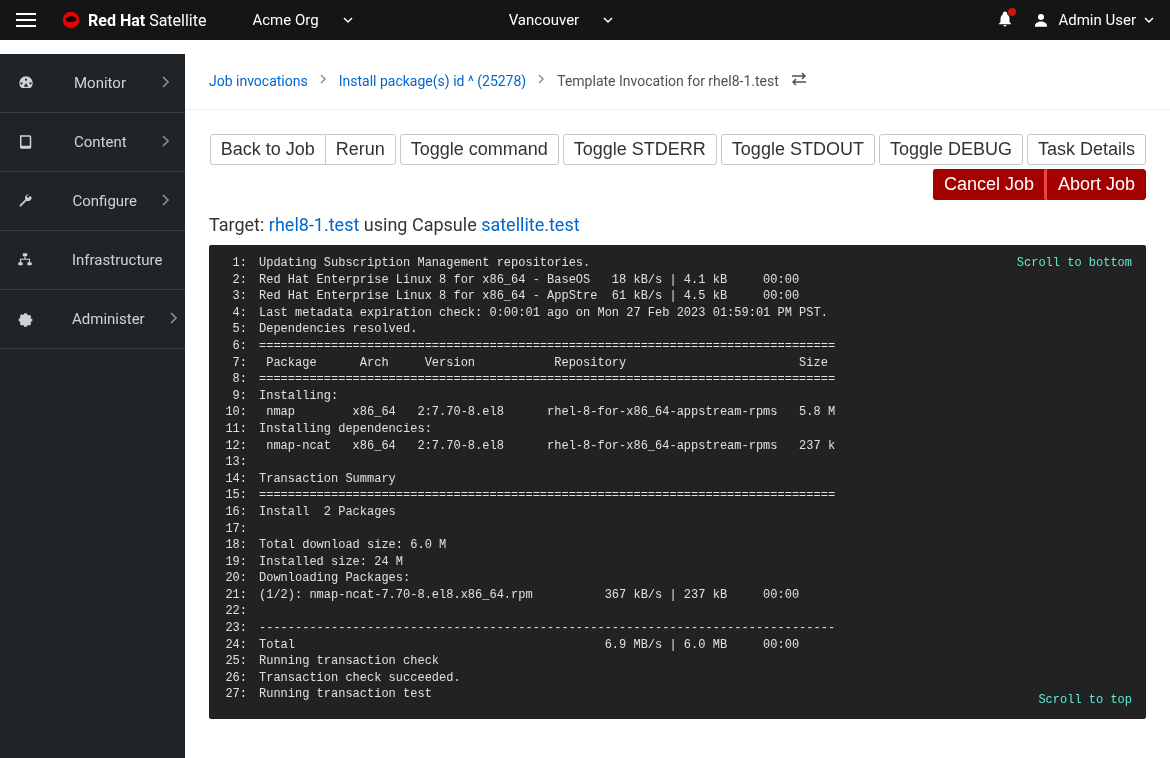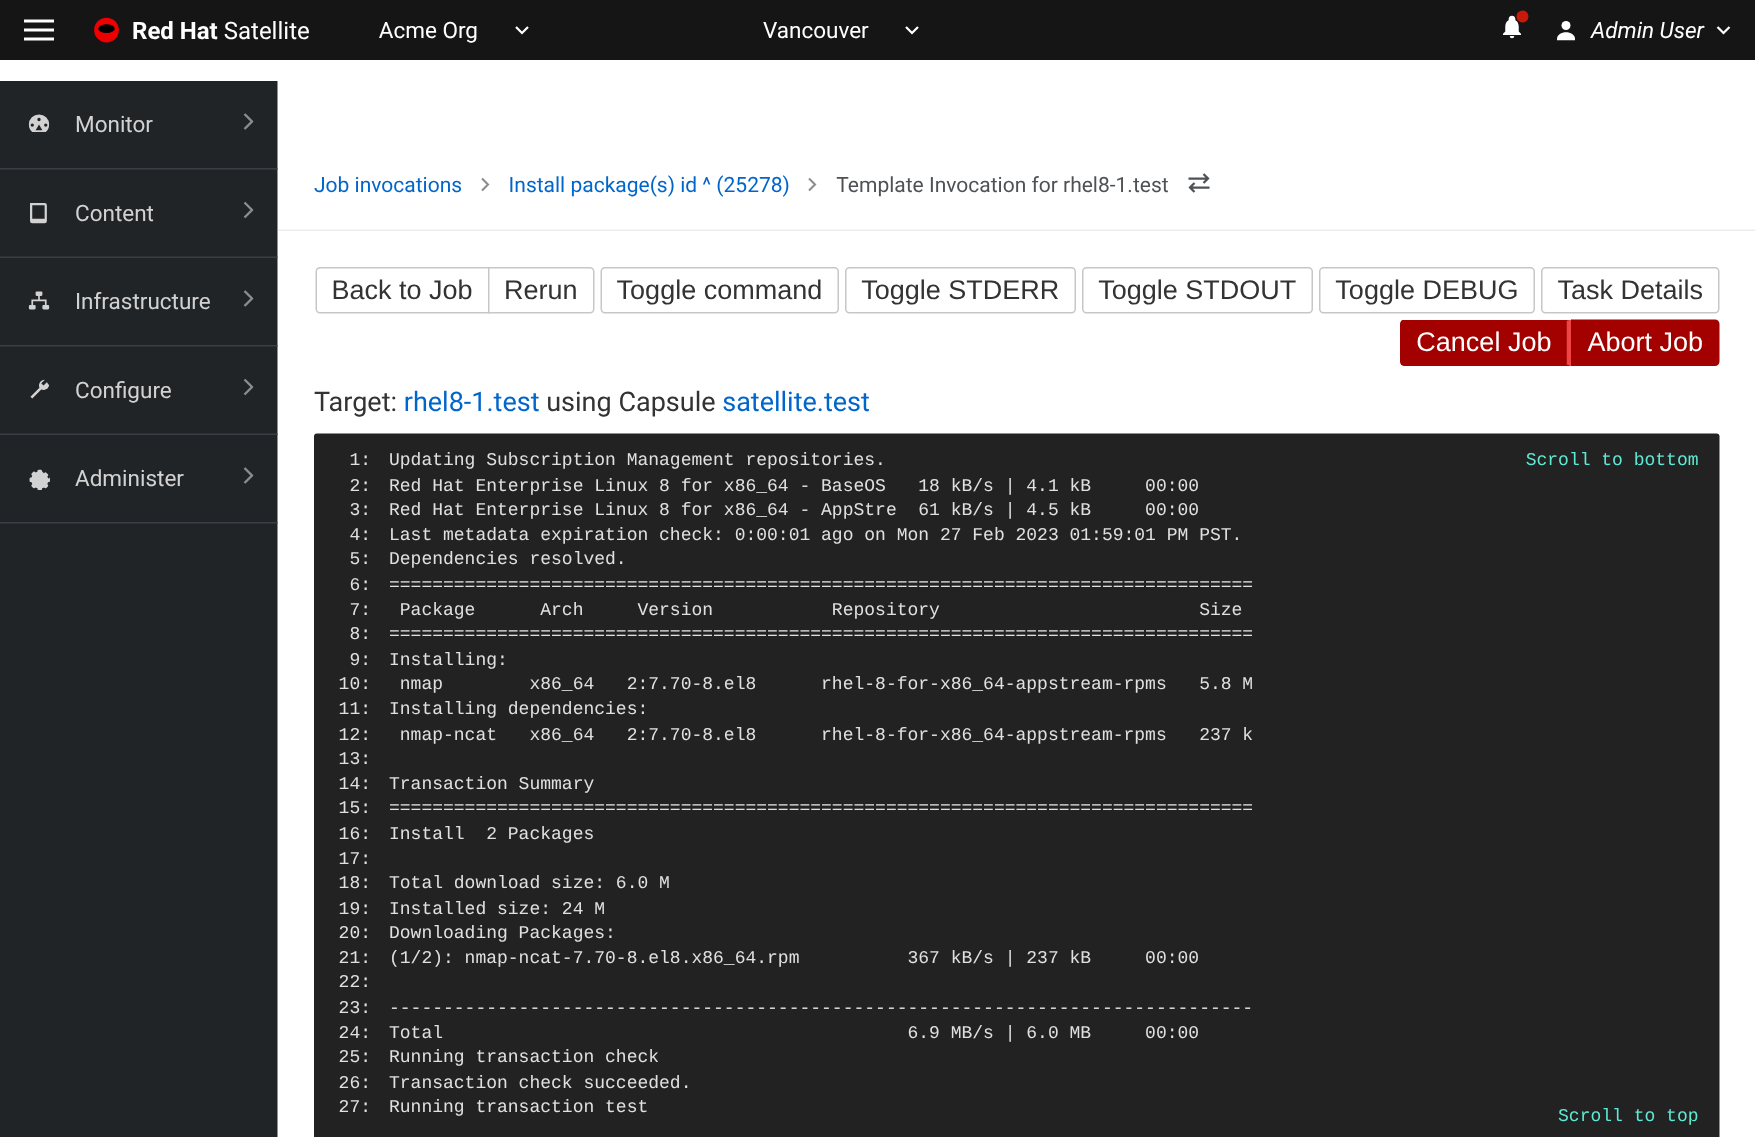--- a/index.html
+++ b/index.html
@@ -8,35 +8,35 @@
 
 .topbar { height: 40px; background: #151515; color: #fff; display: flex; align-items: center; padding: 0 16px; }
 .hamburger { width: 24px; height: 24px; cursor: pointer; display: flex; flex-direction: column; justify-content: center; gap: 4px; margin-right: 20px; }
 .hamburger span { display: block; height: 2px; background: #fff; width: 20px; }
 .brand { display: flex; align-items: center; font-size: 16px; font-weight: 400; margin-right: 28px; }
 .brand svg { margin-right: 6px; }
 .brand .bold { font-weight: 700; margin-right: 4px; }
 .org-select, .loc-select { display: flex; align-items: center; cursor: pointer; font-size: 15px; padding: 0 18px; }
 .org-select { margin-right: 120px; }
 .caret-down { margin-left: 24px; }
-.topbar-right { margin-left: auto; display: flex; align-items: center; gap: 18px; font-style: italic; }
+.topbar-right { margin-left: auto; display: flex; align-items: center; gap: 18px; }
 .bell { position: relative; cursor: pointer; }
 .bell .dot { position: absolute; top: -2px; right: -2px; width: 8px; height: 8px; background: #c9190b; border-radius: 50%; }
 .user-menu { display: flex; align-items: center; gap: 8px; cursor: pointer; font-size: 15px; }
 
 
 .sidebar { position: absolute; top: 54px; left: 0; width: 185px; bottom: 0; background: #212427; color: #d2d2d2; }
-.sidebar-item { display: flex; align-items: center; height: 59px; padding: 0 16px; cursor: pointer; border-bottom: 1px solid #393f44; }
+.sidebar-item { display: flex; align-items: center; height: 59px; padding: 0 16px; cursor: pointer; border-bottom: 1px solid #393f44; gap: 24px; }
 .sidebar-item .icon { width: 20px; margin-right: 14px; display: flex; align-items: center; justify-content: center; }
 .sidebar-item .label { flex: 1; font-size: 15px; }
 .sidebar-item .chev { color: #8a8d90; }
 
 
 .main { position: absolute; top: 54px; left: 185px; right: 0; bottom: 0; background: #fff; overflow-y: auto; }
-.breadcrumb { padding: 18px 24px 20px 24px; border-bottom: 1px solid #ededed; display: flex; align-items: center; gap: 12px; font-size: 14px; margin-top: 43px; }
+.breadcrumb { padding: 18px 24px 20px 24px; border-bottom: 1px solid #ededed; display: flex; align-items: center; gap: 12px; font-size: 14px; }
 .breadcrumb a { color: #0066cc; text-decoration: none; }
 .breadcrumb .sep { color: #8a8d90; font-size: 11px; }
 .breadcrumb .current { color: #4f5255; }
 
 .content { padding: 24px; }
 .button-row { display: flex; justify-content: flex-end; gap: 4px; margin-bottom: 14px; flex-wrap: wrap; }
 .btn { background: #fff; border: 1px solid #c7c7c7; border-radius: 3px; padding: 4px 10px; font-size: 18px; cursor: pointer; color: #333; }
 .btn-danger { background: #a30000; color: #fff; border-color: #a30000; }
 .btn-group { display: flex; }
 .btn-group .btn { border-radius: 0; margin-left: -1px; }
@@ -128,38 +128,38 @@
         </svg>
       </span>
       <span class="label">Content</span>
       <span class="chev"><svg width="8" height="12" viewBox="0 0 8 12">
           <path d="M2 1l5 5-5 5" stroke="#8a8d90" stroke-width="1.6" fill="none"></path>
         </svg></span>
     </div>
     <div class="sidebar-item">
       <span class="icon">
         <svg width="18" height="18" viewBox="0 0 24 24" fill="#d2d2d2">
+          <path d="M21 7a5 5 0 01-7 4.6L6 19.6 4.4 18l8-8A5 5 0 0117 3l-3 3 2 2 3-3c.6.6 1 1.3 1 2z"></path>
+        </svg>
+      </span>
+      <span class="label">Configure</span>
+      <span class="chev"><svg width="8" height="12" viewBox="0 0 8 12">
+          <path d="M2 1l5 5-5 5" stroke="#8a8d90" stroke-width="1.6" fill="none"></path>
+        </svg></span>
+    </div>
+    <div class="sidebar-item">
+      <span class="icon">
+        <svg width="18" height="18" viewBox="0 0 24 24" fill="#d2d2d2">
           <rect x="9" y="3" width="6" height="4" rx="1"></rect>
           <rect x="3" y="15" width="6" height="4" rx="1"></rect>
           <rect x="15" y="15" width="6" height="4" rx="1"></rect>
           <path d="M12 7v4M12 11H6v4M12 11h6v4" stroke="#d2d2d2" stroke-width="1.5" fill="none"></path>
         </svg>
       </span>
       <span class="label">Infrastructure</span>
-      <span class="chev"><svg width="8" height="12" viewBox="0 0 8 12">
-          <path d="M2 1l5 5-5 5" stroke="#8a8d90" stroke-width="1.6" fill="none"></path>
-        </svg></span>
-    </div>
-    <div class="sidebar-item">
-      <span class="icon">
-        <svg width="18" height="18" viewBox="0 0 24 24" fill="#d2d2d2">
-          <path d="M21 7a5 5 0 01-7 4.6L6 19.6 4.4 18l8-8A5 5 0 0117 3l-3 3 2 2 3-3c.6.6 1 1.3 1 2z"></path>
-        </svg>
-      </span>
-      <span class="label">Configure</span>
       <span class="chev"><svg width="8" height="12" viewBox="0 0 8 12">
           <path d="M2 1l5 5-5 5" stroke="#8a8d90" stroke-width="1.6" fill="none"></path>
         </svg></span>
     </div>
     <div class="sidebar-item">
       <span class="icon">
         <svg width="18" height="18" viewBox="0 0 24 24" fill="#d2d2d2">
           <path d="M12 8a4 4 0 100 8 4 4 0 000-8zm9 4l-1-.2a8 8 0 00-.6-1.5l.6-.8a1 1 0 00-.1-1.3l-1.4-1.4a1 1 0 00-1.3-.1l-.8.6A8 8 0 0014.9 6l-.2-1a1 1 0 00-1-.8h-2a1 1 0 00-1 .8L10.5 6a8 8 0 00-1.5.6l-.8-.6a1 1 0 00-1.3.1L5.5 7.5a1 1 0 00-.1 1.3l.6.8A8 8 0 005.4 11l-1 .2a1 1 0 00-.8 1v2a1 1 0 00.8 1l1 .2a8 8 0 00.6 1.5l-.6.8a1 1 0 00.1 1.3l1.4 1.4a1 1 0 001.3.1l.8-.6a8 8 0 001.5.6l.2 1a1 1 0 001 .8h2a1 1 0 001-.8l.2-1a8 8 0 001.5-.6l.8.6a1 1 0 001.3-.1l1.4-1.4a1 1 0 00.1-1.3l-.6-.8a8 8 0 00.6-1.5l1-.2a1 1 0 00.8-1v-2a1 1 0 00-.8-1z"></path>
         </svg>
       </span>

